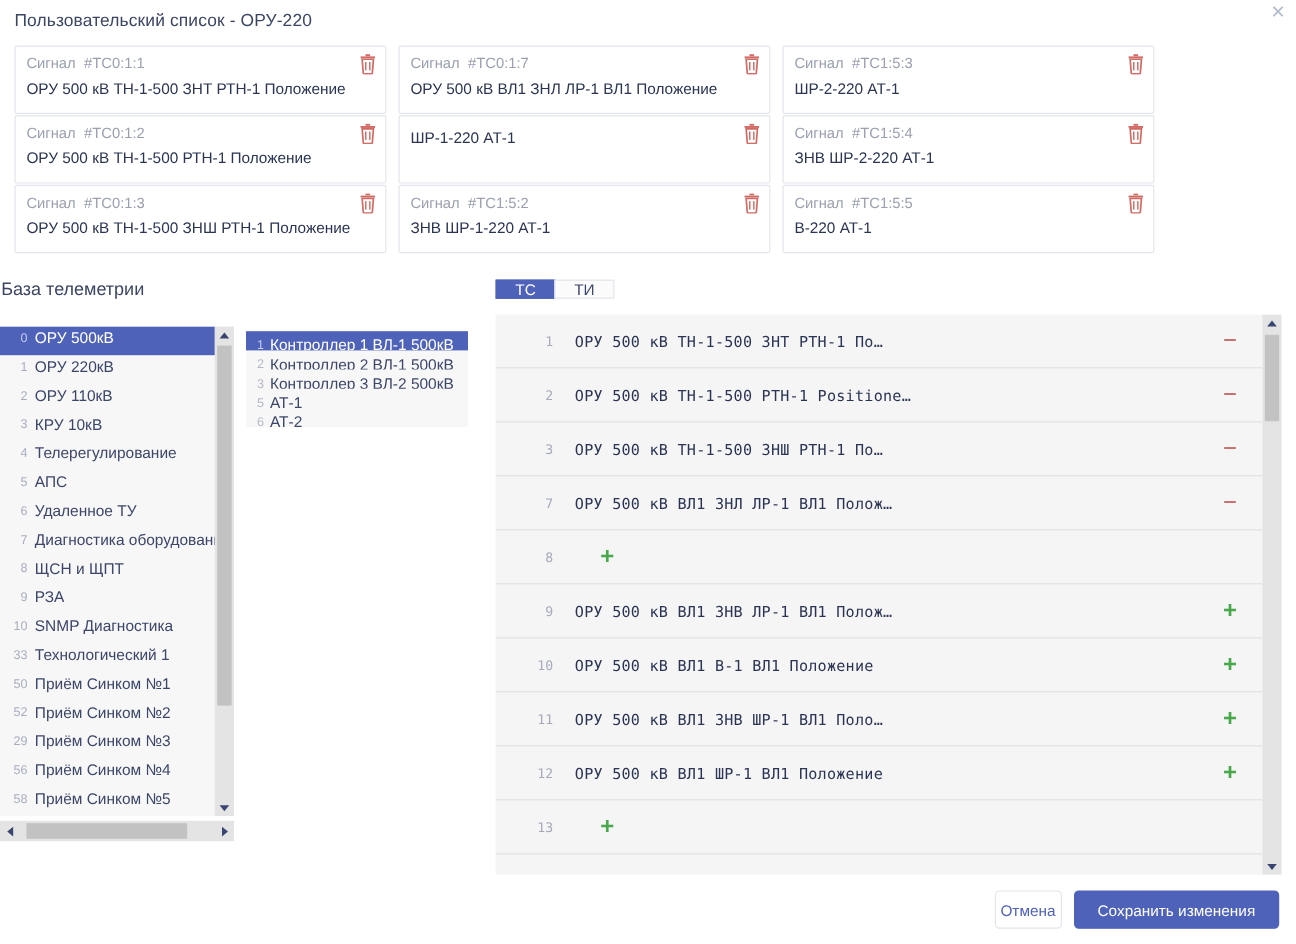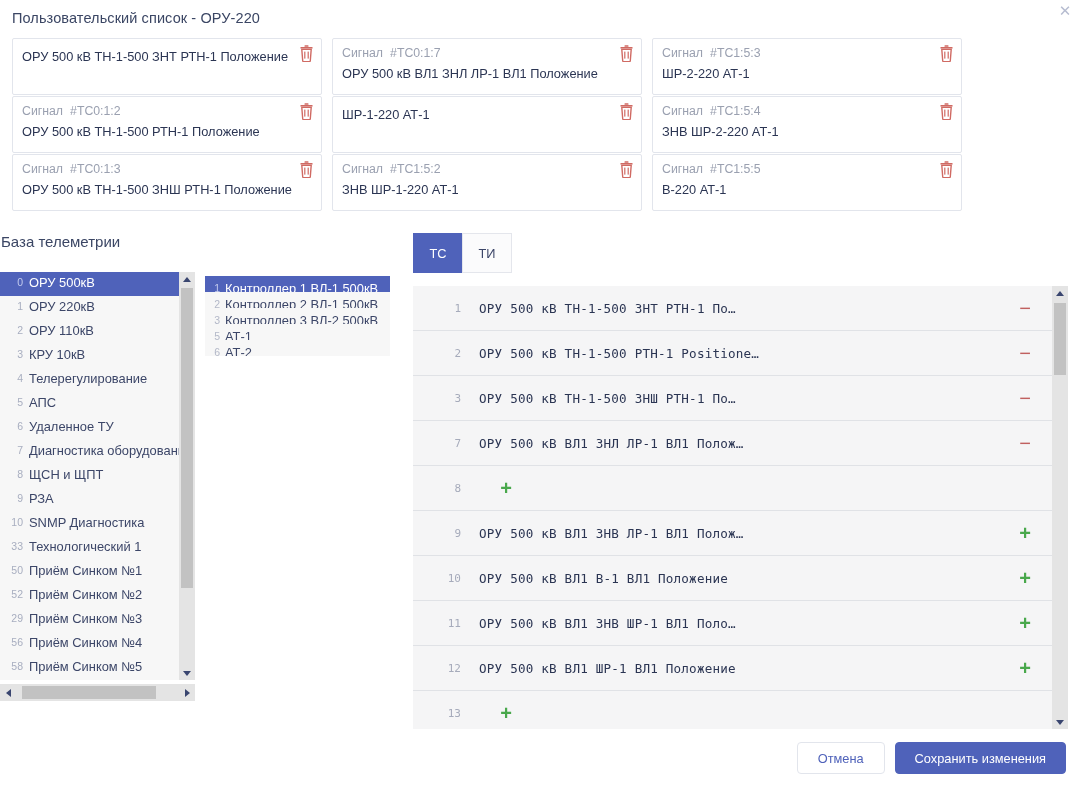--- a/index.html
+++ b/index.html
@@ -205,21 +205,21 @@
   
   .right-pane {
     flex: 1;
     min-width: 0;
     display: flex;
     flex-direction: column;
     padding-left: 8px;
   }
   .tabs { display: flex; margin-bottom: 13px; }
   .tab {
-    width: 50px; height: 40px;
+    width: 50px; height: 16px;
     display: flex; align-items: center; justify-content: center;
     font-size: 12.8px;
     border: 1px solid #e4e6ec;
     background: #fbfbfc;
     color: #3c4668;
     cursor: pointer;
     margin-right: -1px;
   }
   .tab.active { background: #4f62ba; color: #fff; border-color: #4f62ba; }
 
@@ -286,40 +286,41 @@
     font-size: 12.8px;
     display: inline-flex;
     align-items: center;
     justify-content: center;
     cursor: pointer;
   }
   .btn-cancel {
     background: #fff;
     border: 1px solid #e2e5ec;
     color: #4f62ba;
-    padding: 0 20px;
+    padding: 0 4px;
   }
   .btn-save {
     background: #4f62ba;
     border: 1px solid #4f62ba;
     color: #fff;
     padding: 0 19px;
   }
 </style>
 </head>
 <body>
 
 <div class="dialog">
 
   <div class="close-btn">✕</div>
 
   <div class="dlg-title">Пользовательский список - ОРУ-220</div>
 
   <div class="cards" id="cards">
       <div class="card">
+        <div class="card-head"><span>Сигнал</span><span class="hash">#TC0:1:1</span></div>
         <div class="card-body">ОРУ 500 кВ ТН-1-500 ЗНТ РТН-1   Положение</div>
         <div class="trash">
           <svg width="15" height="17" viewBox="0 0 15 17">
             <rect x="1.5" y="2" width="12" height="1.6" fill="#d06a63"></rect>
             <rect x="5.5" y="0.2" width="4" height="1.6" rx="0.5" fill="#d06a63"></rect>
             <path d="M2.8 4.4 h9.4 l-0.9 11.3 a1 1 0 0 1 -1 0.9 h-5.6 a1 1 0 0 1 -1 -0.9 z" fill="none" stroke="#d06a63" stroke-width="1.4"></path>
             <rect x="5.2" y="6.6" width="1.2" height="7" fill="#d06a63"></rect>
             <rect x="8.6" y="6.6" width="1.2" height="7" fill="#d06a63"></rect>
           </svg>
         </div>

